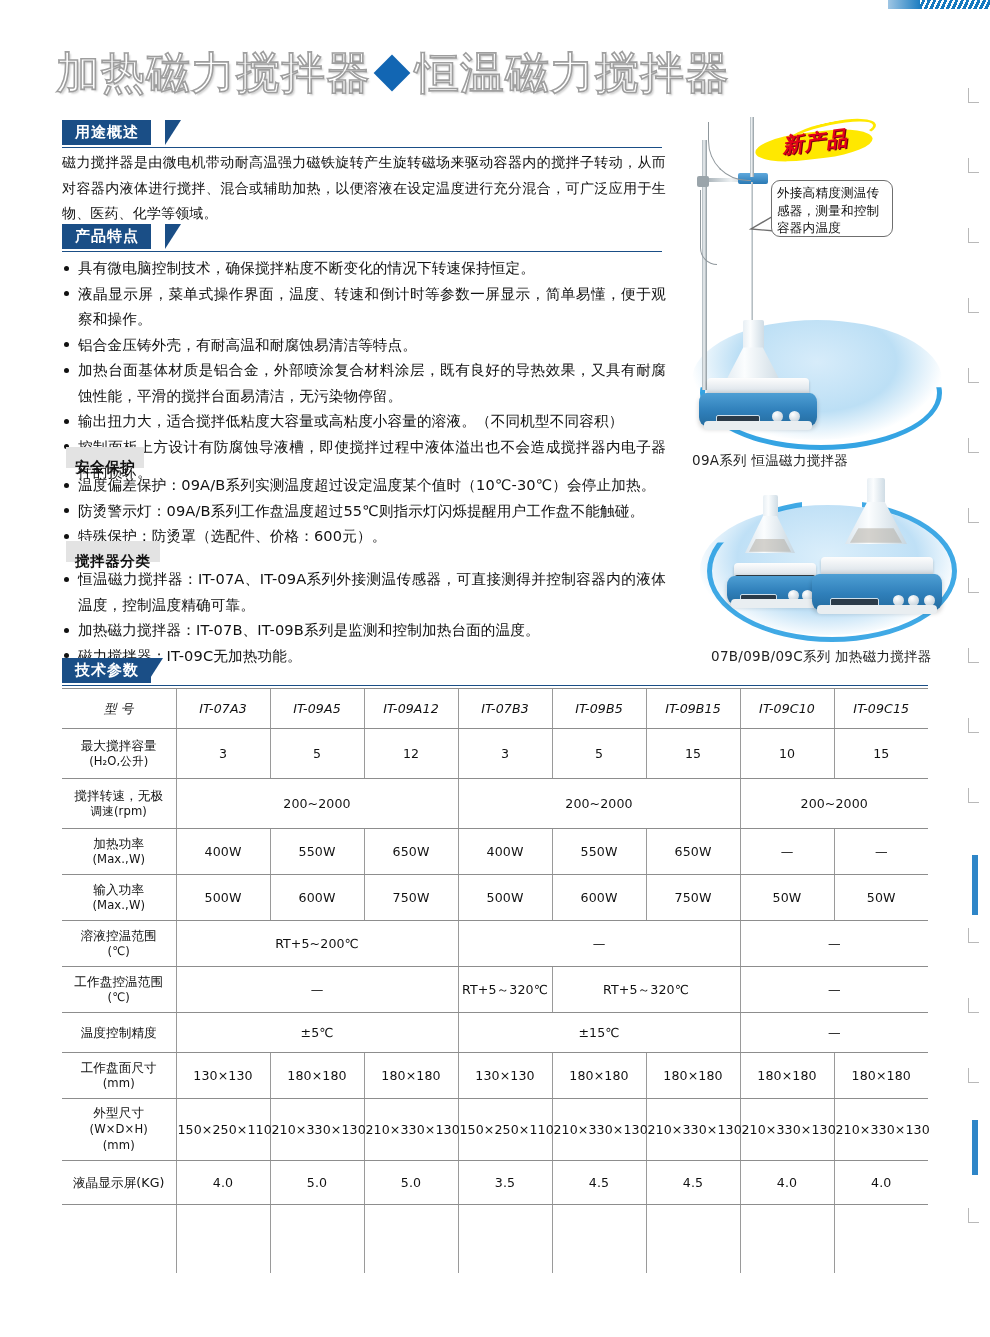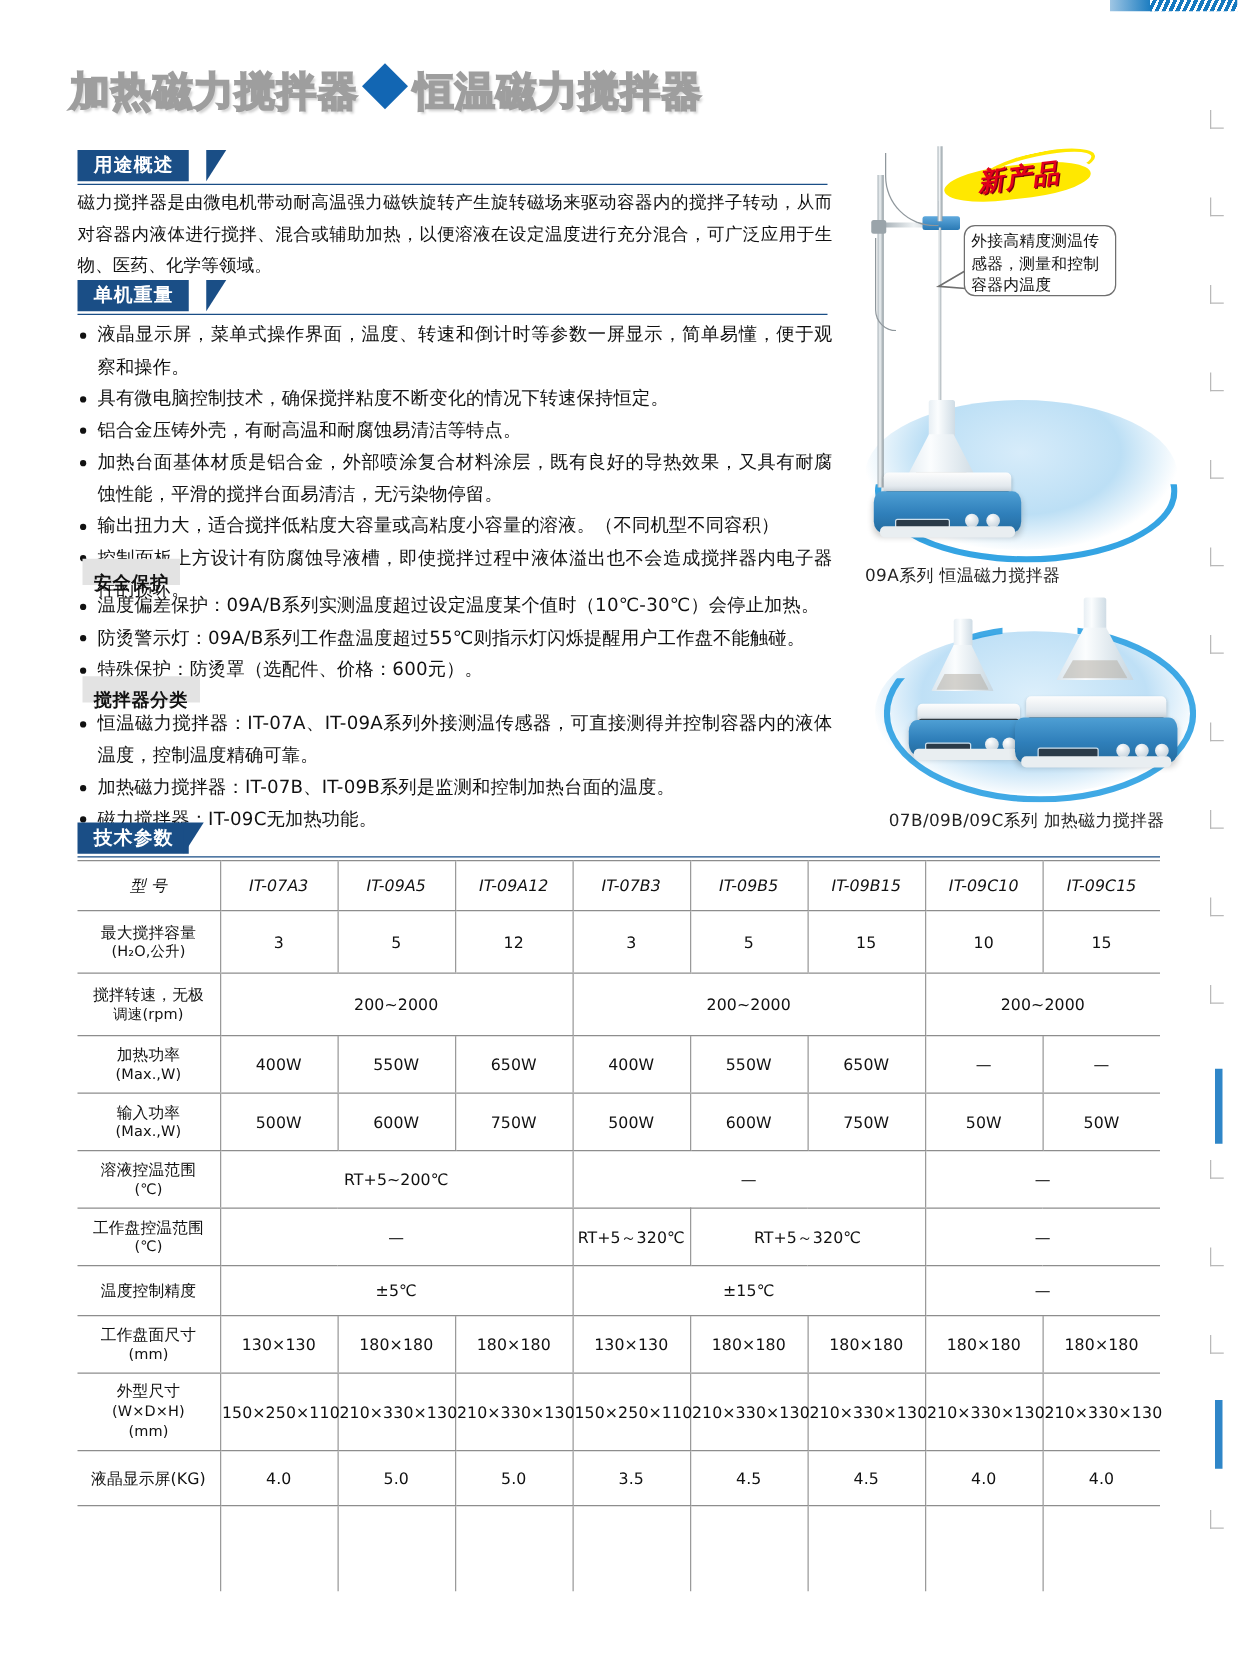--- a/index.html
+++ b/index.html
@@ -16,21 +16,21 @@
   .topbar-fade{position:absolute;top:0;left:888px;width:34px;height:9px;
      background:linear-gradient(90deg,#9fc6e4,#1579bf);}
 
   
   .cropmark{position:absolute;width:10px;height:14px;
      border-left:1.4px solid #b9b9b9;border-bottom:1.4px solid #b9b9b9;}
 
   
   .title{
     position:absolute;left:56px;top:44px;width:620px;height:58px;
-    font-size:32px;font-weight:bold;color:#ffffff;
+    font-size:44px;font-weight:normal;color:#ffffff;
     letter-spacing:1px;line-height:58px;white-space:nowrap;
     -webkit-text-stroke:1.6px #9e9e9e;
     text-shadow:2px 2px 2px rgba(0,0,0,.18);
   }
   .title .dia{
     display:inline-block;width:26px;height:26px;background:#1266b3;
     transform:rotate(45deg);margin:0 10px 0 8px;vertical-align:2px;
     -webkit-text-stroke:0;
   }
 
@@ -167,27 +167,27 @@
   </div>
 
   <div class="sec" style="left:62px;top:120px;width:600px">
     <div class="tab">用途概述</div>
     <div class="point" style="left:103px"></div>
     <div class="rule" style="width:600px"></div>
   </div>
   <div class="para" style="left:62px;top:150px;width:604px">磁力搅拌器是由微电机带动耐高温强力磁铁旋转产生旋转磁场来驱动容器内的搅拌子转动，从而对容器内液体进行搅拌、混合或辅助加热，以便溶液在设定温度进行充分混合，可广泛应用于生物、医药、化学等领域。</div>
 
   <div class="sec" style="left:62px;top:224px;width:600px">
-    <div class="tab">单机重量</div>
+    <div class="tab">产品特点</div>
     <div class="point" style="left:103px"></div>
     <div class="rule" style="width:600px"></div>
   </div>
   <ul class="blist" style="left:62px;top:255px;width:604px">
+    <li>具有微电脑控制技术，确保搅拌粘度不断变化的情况下转速保持恒定。</li>
     <li>液晶显示屏，菜单式操作界面，温度、转速和倒计时等参数一屏显示，简单易懂，便于观察和操作。</li>
-    <li>具有微电脑控制技术，确保搅拌粘度不断变化的情况下转速保持恒定。</li>
     <li>铝合金压铸外壳，有耐高温和耐腐蚀易清洁等特点。</li>
     <li>加热台面基体材质是铝合金，外部喷涂复合材料涂层，既有良好的导热效果，又具有耐腐蚀性能，平滑的搅拌台面易清洁，无污染物停留。</li>
     <li>输出扭力大，适合搅拌低粘度大容量或高粘度小容量的溶液。（不同机型不同容积）</li>
     <li>控制面板上方设计有防腐蚀导液槽，即使搅拌过程中液体溢出也不会造成搅拌器内电子器件的损坏。</li>
   </ul>
 
   <div class="subhead" style="left:66px;top:447px">安全保护</div>
   <ul class="blist" style="left:62px;top:472px;width:604px">
     <li>温度偏差保护：09A/B系列实测温度超过设定温度某个值时（10℃-30℃）会停止加热。</li>
     <li>防烫警示灯：09A/B系列工作盘温度超过55℃则指示灯闪烁提醒用户工作盘不能触碰。</li>

